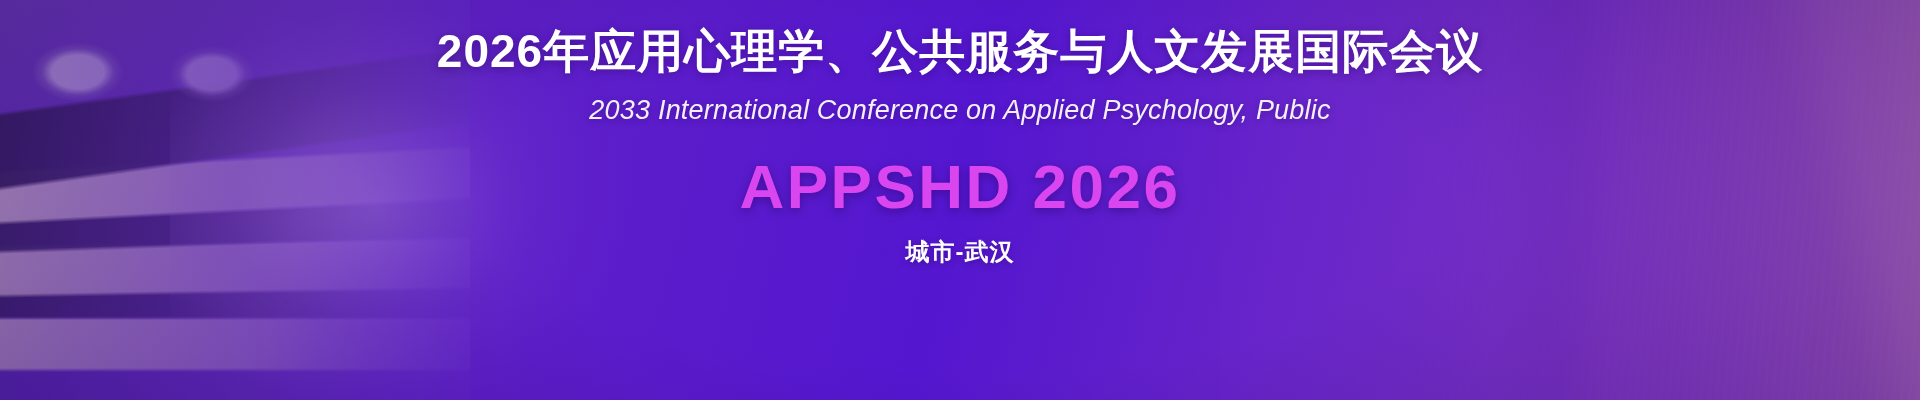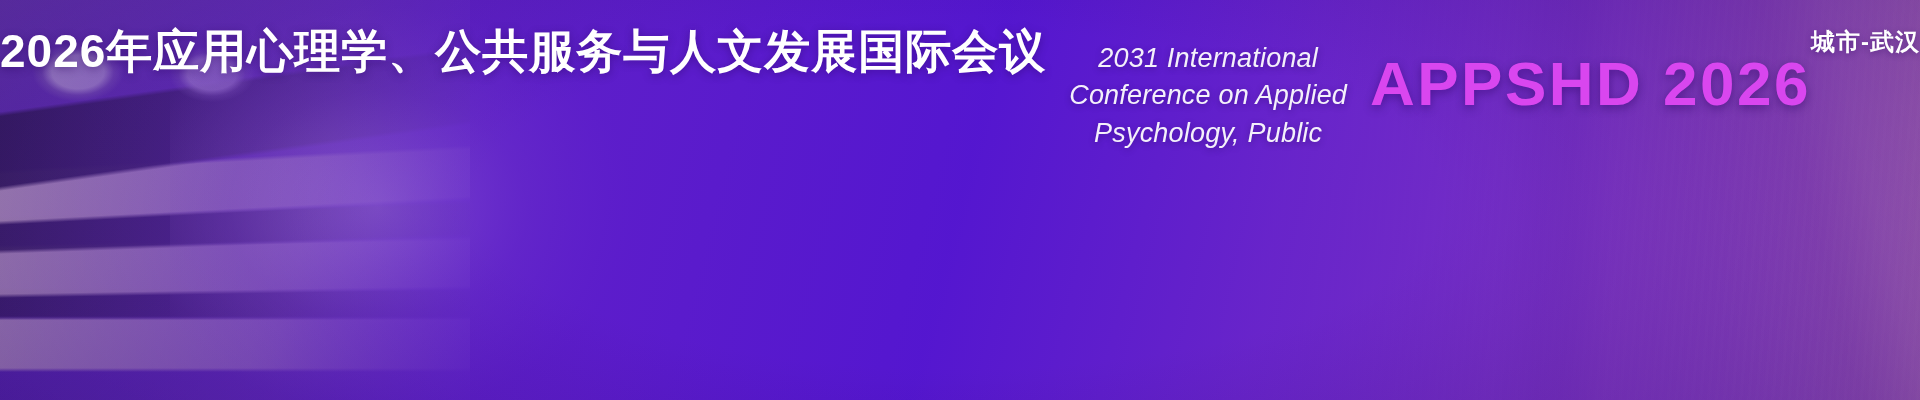--- a/index.html
+++ b/index.html
@@ -84,21 +84,21 @@
         rgba(150,72,186,.36) 100%);
   }
   .vignette{
     position:absolute; inset:0;
     background:radial-gradient(ellipse 1200px 420px at 50% 50%, rgba(0,0,0,0) 40%, rgba(40,6,90,.30) 100%);
   }
 
   
   .content{
     position:absolute; inset:0;
-    display:flex; flex-direction:row; align-items:flex-start;
+    display:flex; flex-direction:column; align-items:center;
     padding-top:26px;
     text-align:center;
   }
 
   .title-cn{
     font-size:46px;
     font-weight:700;
     color:#ffffff;
     letter-spacing:1px;
     line-height:1.12;
@@ -123,20 +123,21 @@
     margin-top:22px;
     font-size:62px;
     font-weight:700;
     color:#d946ef;
     letter-spacing:2.5px;
     text-shadow:0 3px 10px rgba(40,0,90,.45);
     white-space:nowrap;
   }
 
   .city{
+    margin-top:14px;
     font-size:24px;
     font-weight:700;
     color:#ffffff;
     letter-spacing:1px;
     text-shadow:0 2px 6px rgba(40,0,90,.40);
     white-space:nowrap;
   }
 </style>
 </head>
 <body>
@@ -148,21 +149,21 @@
   <div class="haze"></div>
   <div class="photo-right"></div>
   <div class="wash"></div>
   <div class="vignette"></div>
 
   <div class="content">
 
     <div class="title-cn">2026年应用心理学、公共服务与人文发展国际会议</div>
 
     <div class="subtitle-en">
-      <span class="line">2031 International Conference on Applied Psychology, Public</span>
+      <span class="line">2033 International Conference on Applied Psychology, Public</span>
     </div>
 
     <div class="acronym">APPSHD 2026</div>
 
     <div class="city">城市-武汉</div>
 
   </div>
 </div>
 
 </body></html>

